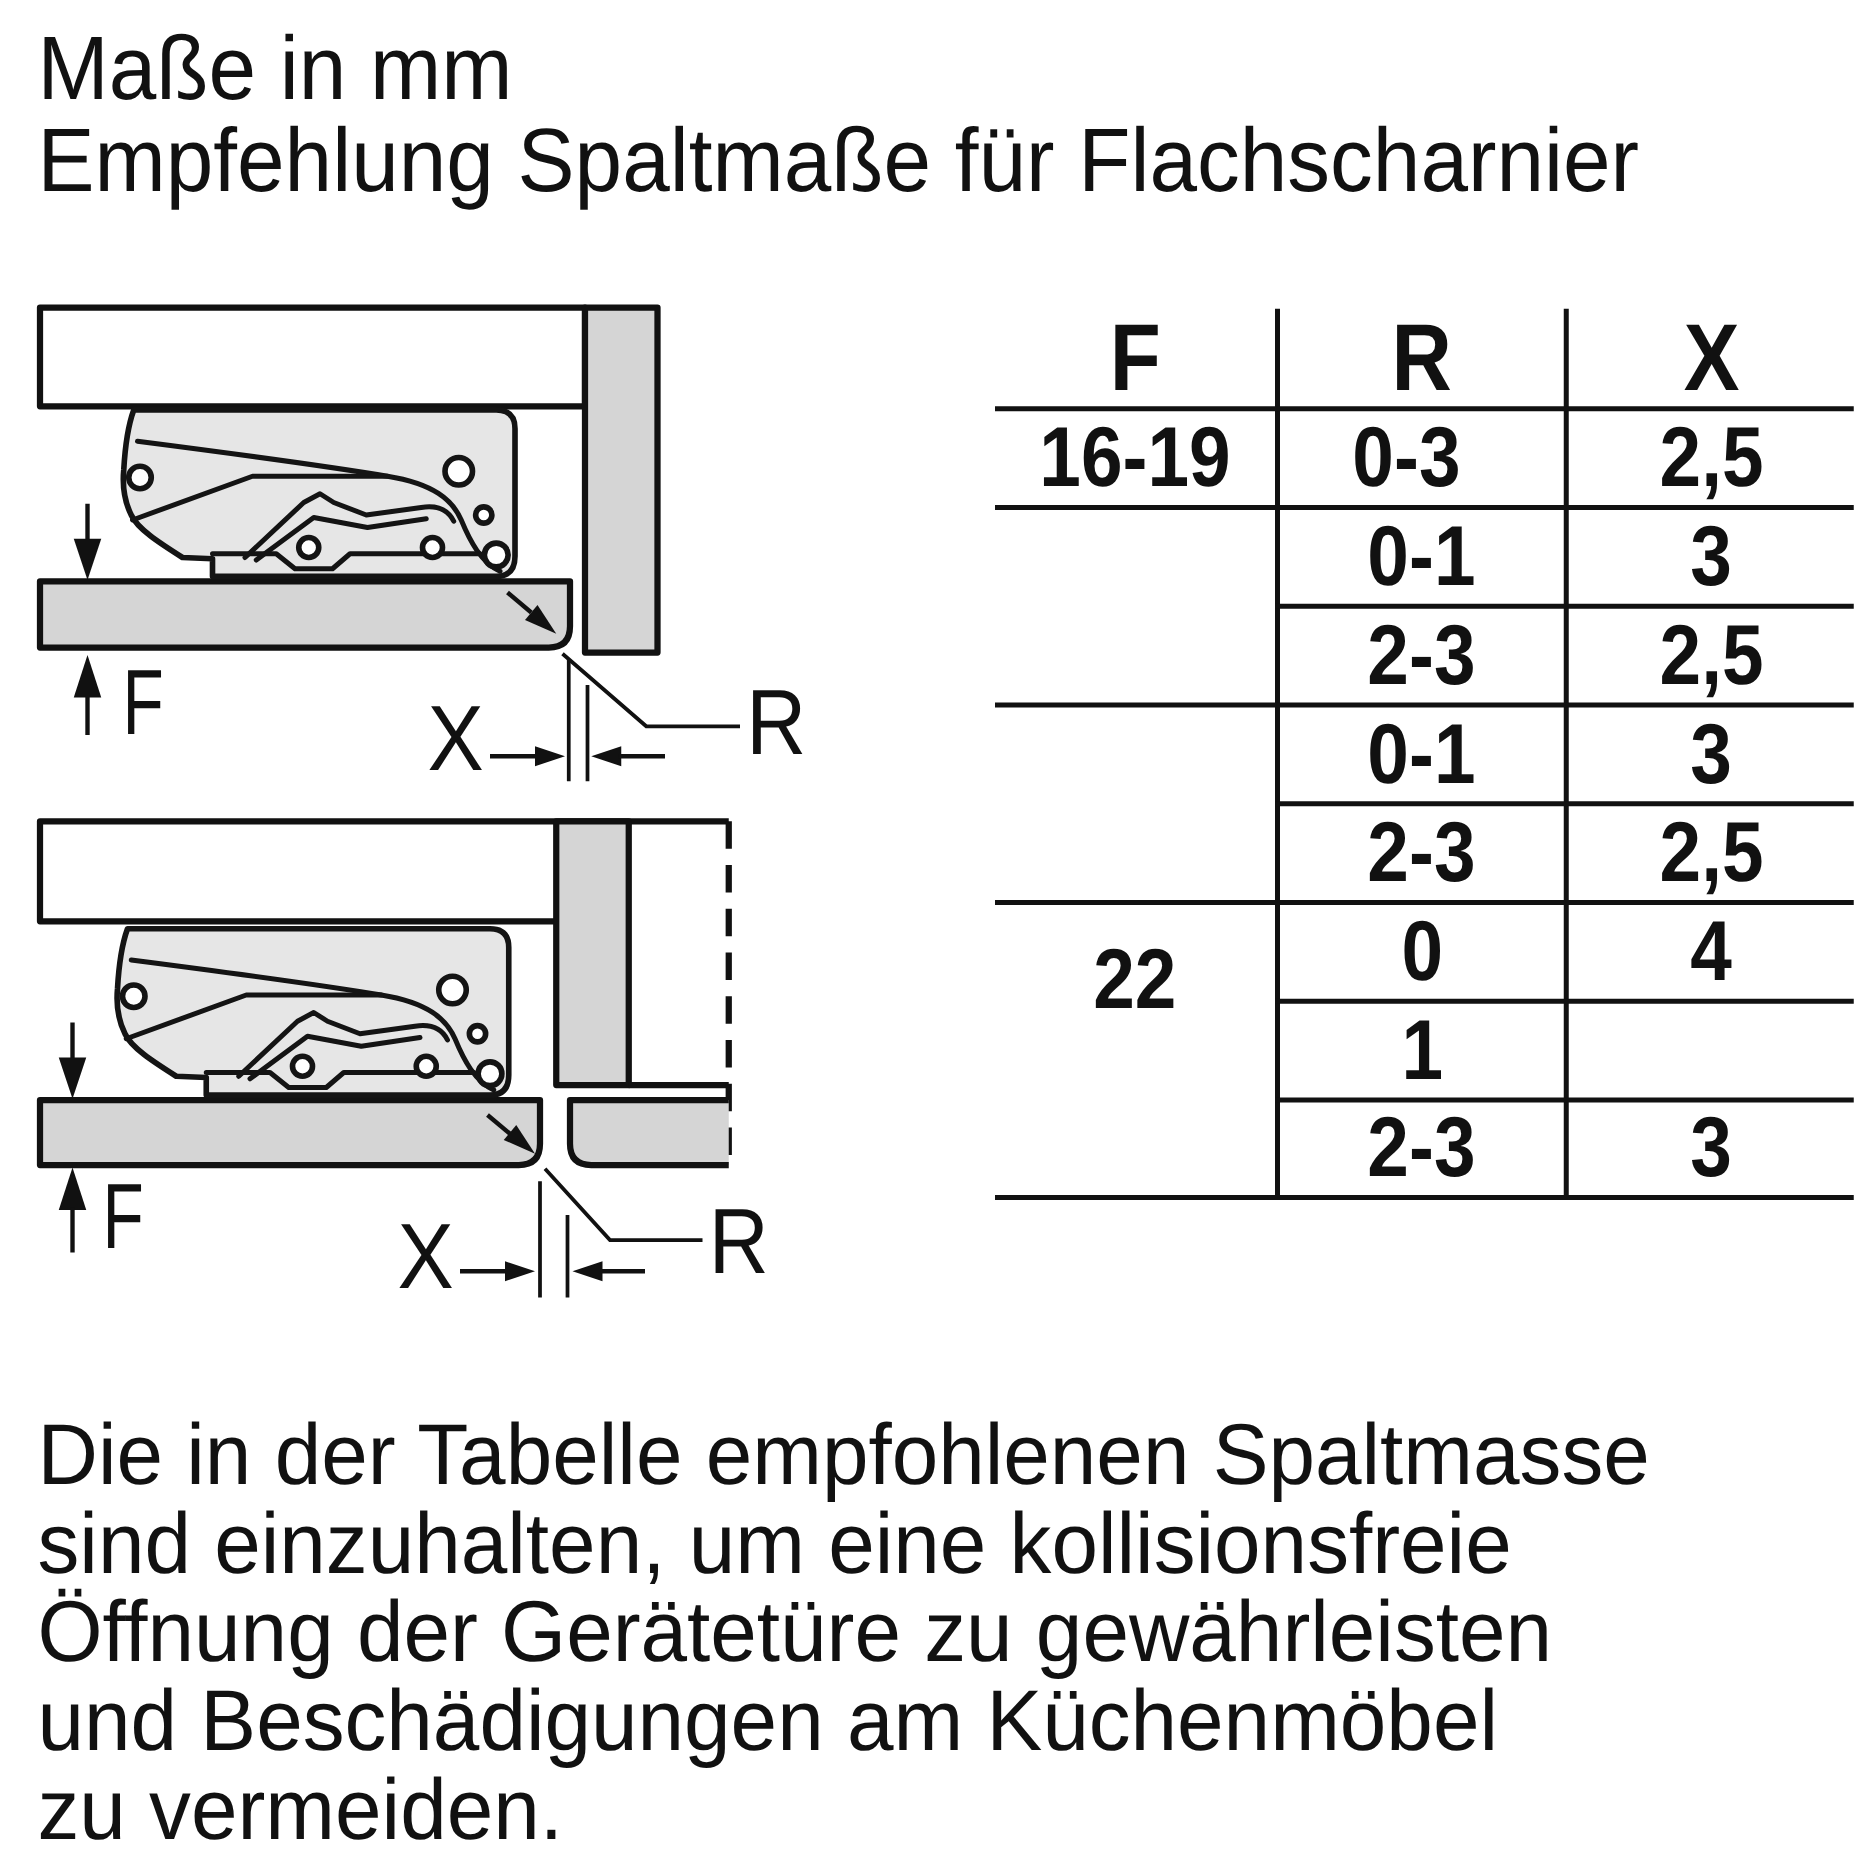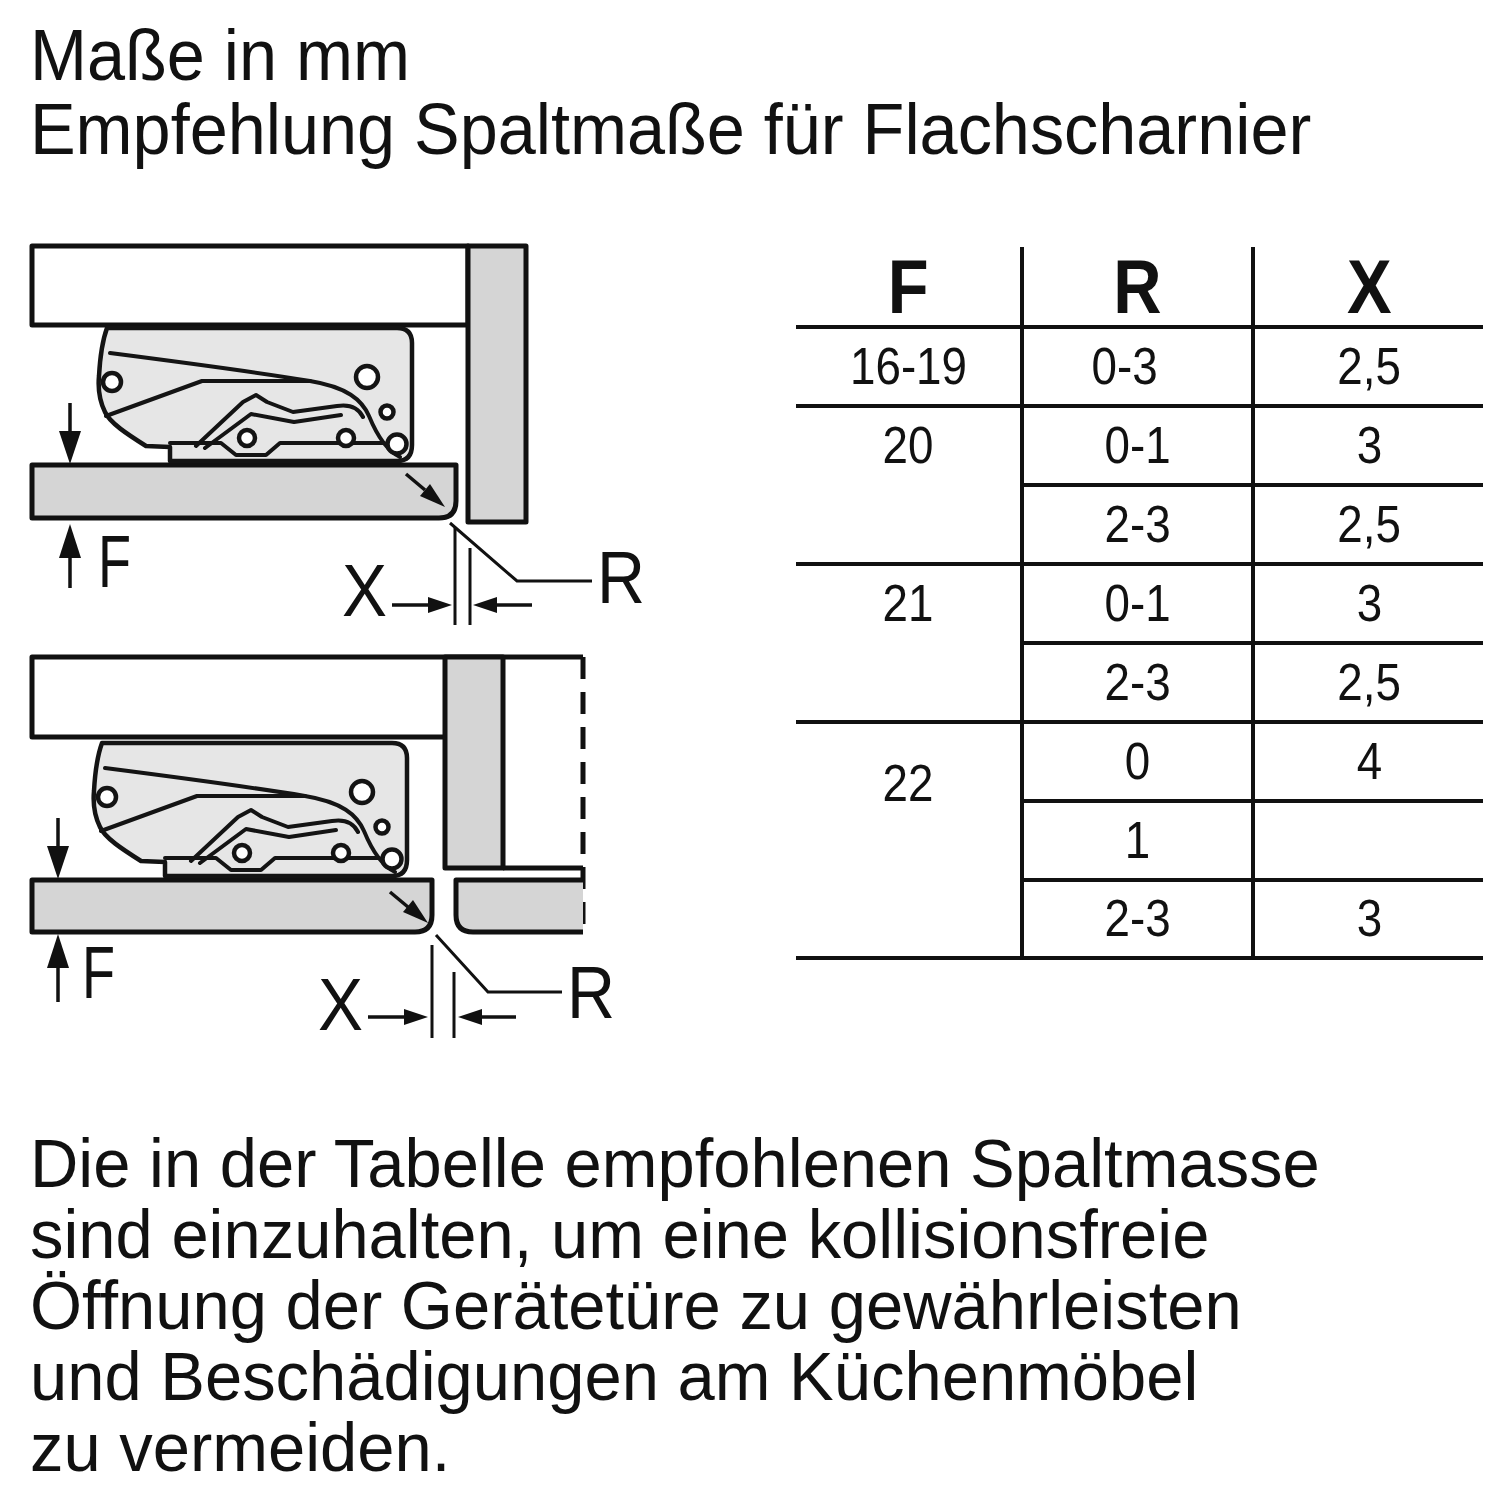--- a/index.html
+++ b/index.html
@@ -11,21 +11,21 @@
   
   #title{left:30px;top:18px;width:1450px;line-height:74px;font-size:72px;
          transform:scaleX(.95);transform-origin:left top;white-space:nowrap;}
   
   #note{left:30px;top:1128px;width:1460px;line-height:71px;font-size:69px;
         transform:scaleX(.97);transform-origin:left top;white-space:nowrap;}
   
   #gap-table{left:796px;top:247px;width:687px;height:713px;}
   .tline{position:absolute;background:#111;}
   .cell{position:absolute;display:flex;align-items:center;justify-content:center;
-        font-size:52px;white-space:nowrap;}
+        font-size:68px;white-space:nowrap;font-weight:bold;}
   .cell span{display:inline-block;transform:scaleX(.88);}
   .hcell{font-weight:bold;font-size:76px;}
   
   .panelfill{fill:#d5d5d5;stroke:#111;stroke-width:5;stroke-linejoin:round;}
   .whitefill{fill:#ffffff;stroke:#111;stroke-width:5;stroke-linejoin:round;}
   .openline{fill:none;stroke:#111;stroke-width:5;stroke-linejoin:round;}
   .hfill{fill:#e6e6e6;stroke:#141414;stroke-width:4.5;stroke-linejoin:round;}
   .hline{fill:none;stroke:#141414;stroke-width:4;stroke-linejoin:round;stroke-linecap:round;}
   .hcirc{fill:#ffffff;stroke:#141414;stroke-width:4.5;}
   .dimline{fill:none;stroke:#111;stroke-width:3.5;}
@@ -155,40 +155,34 @@
   <div class="cell" style="left:0;top:80px;width:224px;height:77px">
       <span>16-19</span>
     </div>
   <div class="cell" style="left:228px;top:80px;width:202px;height:77px">
       <span>0-3</span>
     </div>
   <div class="cell" style="left:459px;top:80px;width:228px;height:77px">
       <span>2,5</span>
     </div>
 
-  <div class="cell" style="left:0;top:159px;width:224px;height:77px">
-      <span>20</span>
-    </div>
   <div class="cell" style="left:228px;top:159px;width:227px;height:77px">
       <span>0-1</span>
     </div>
   <div class="cell" style="left:459px;top:159px;width:228px;height:77px">
       <span>3</span>
     </div>
 
   <div class="cell" style="left:228px;top:238px;width:227px;height:77px">
       <span>2-3</span>
     </div>
   <div class="cell" style="left:459px;top:238px;width:228px;height:77px">
       <span>2,5</span>
     </div>
 
-  <div class="cell" style="left:0;top:317px;width:224px;height:77px">
-      <span>21</span>
-    </div>
   <div class="cell" style="left:228px;top:317px;width:227px;height:77px">
       <span>0-1</span>
     </div>
   <div class="cell" style="left:459px;top:317px;width:228px;height:77px">
       <span>3</span>
     </div>
 
   <div class="cell" style="left:228px;top:396px;width:227px;height:77px">
       <span>2-3</span>
     </div>

